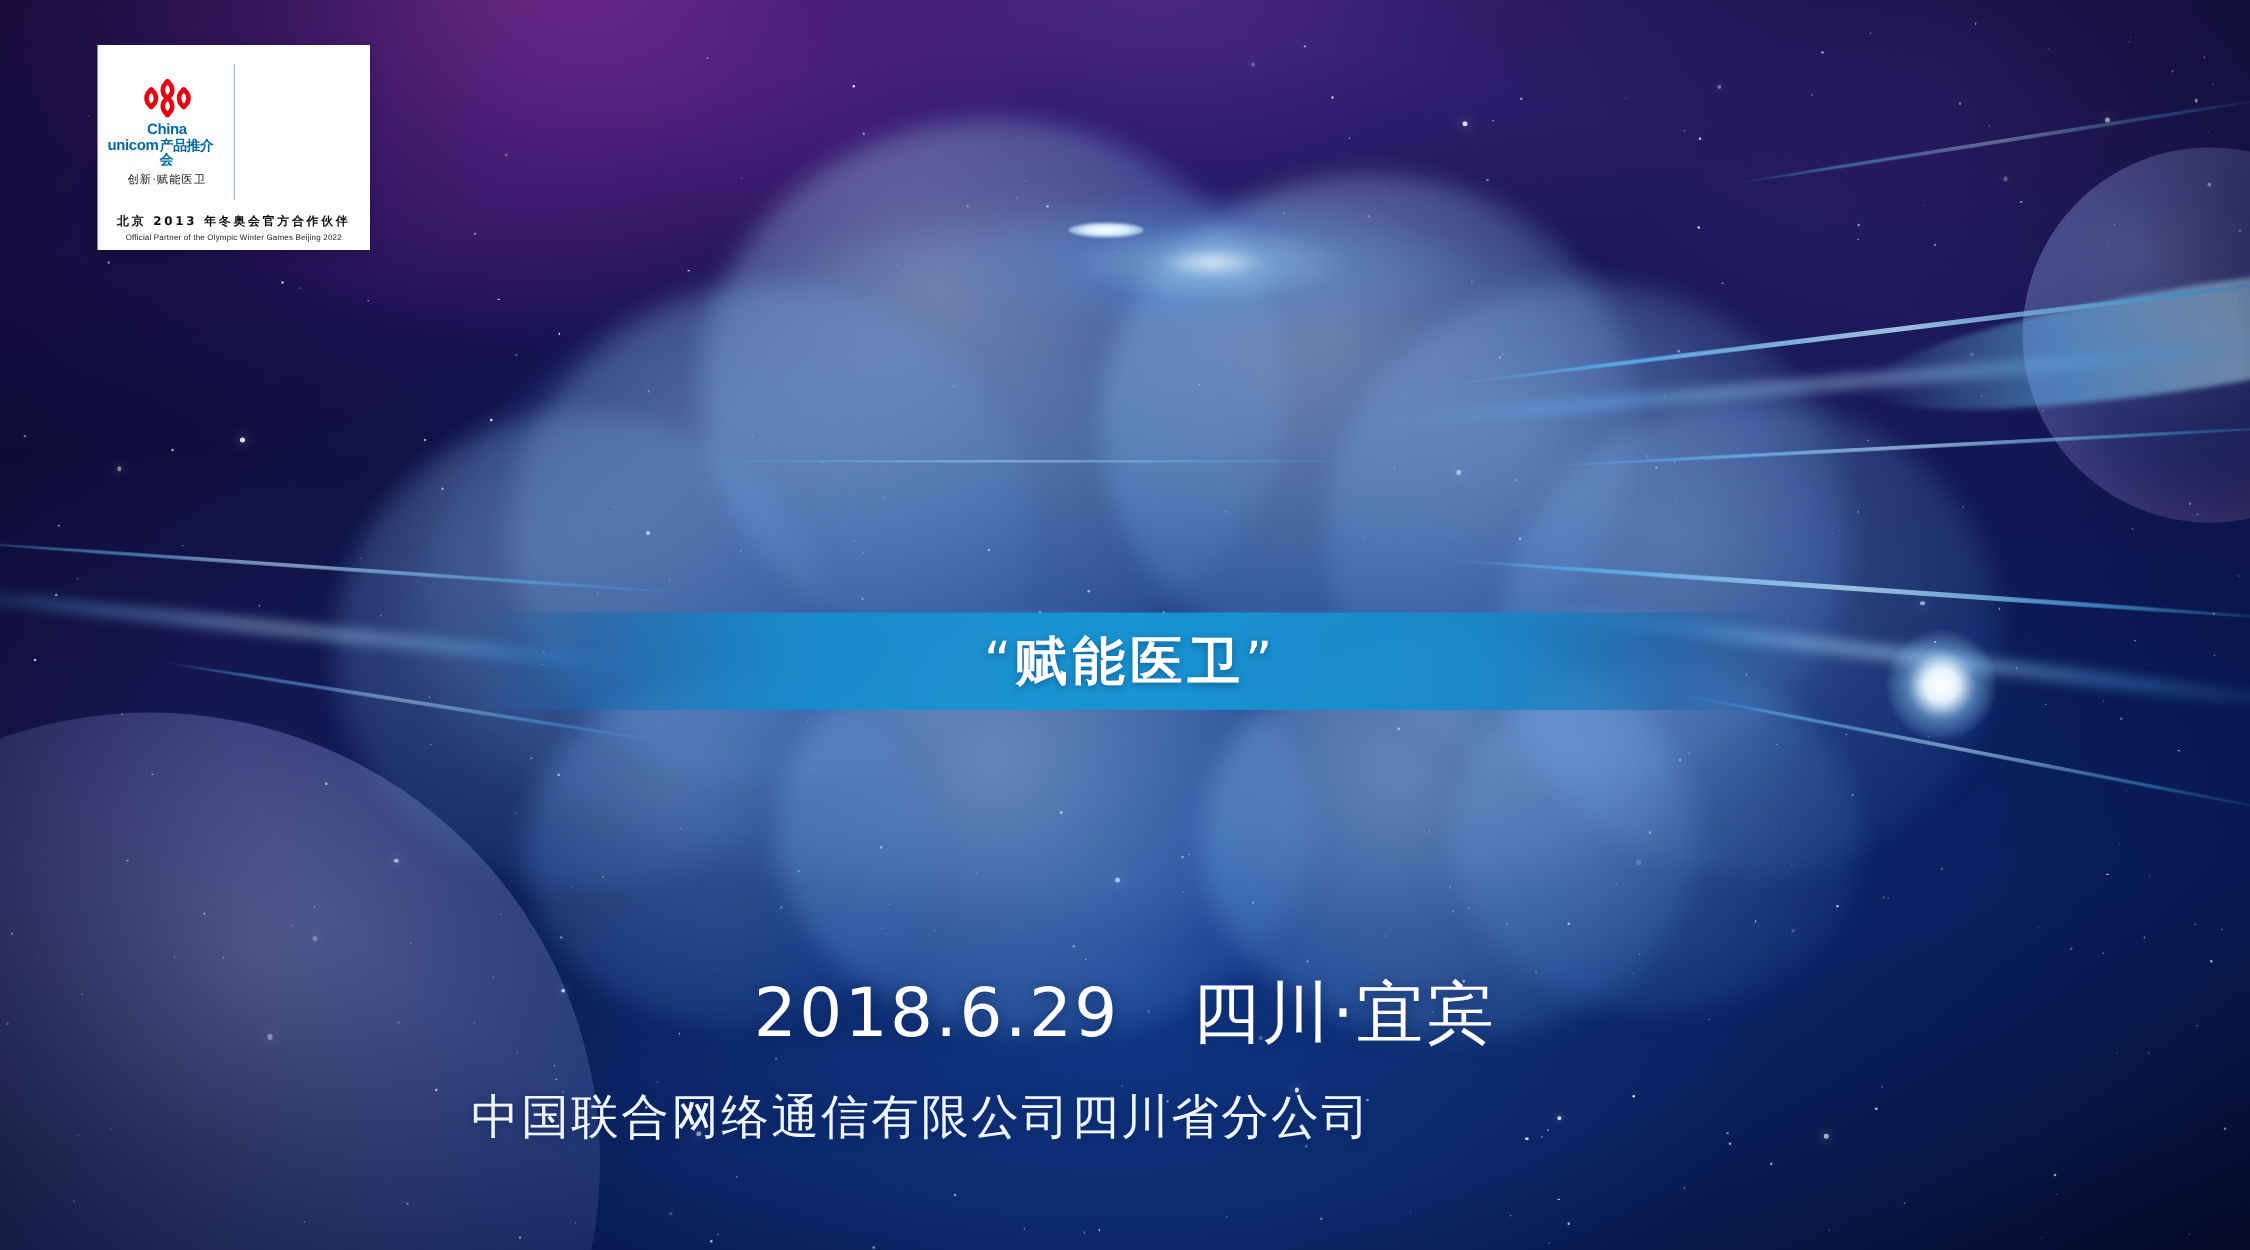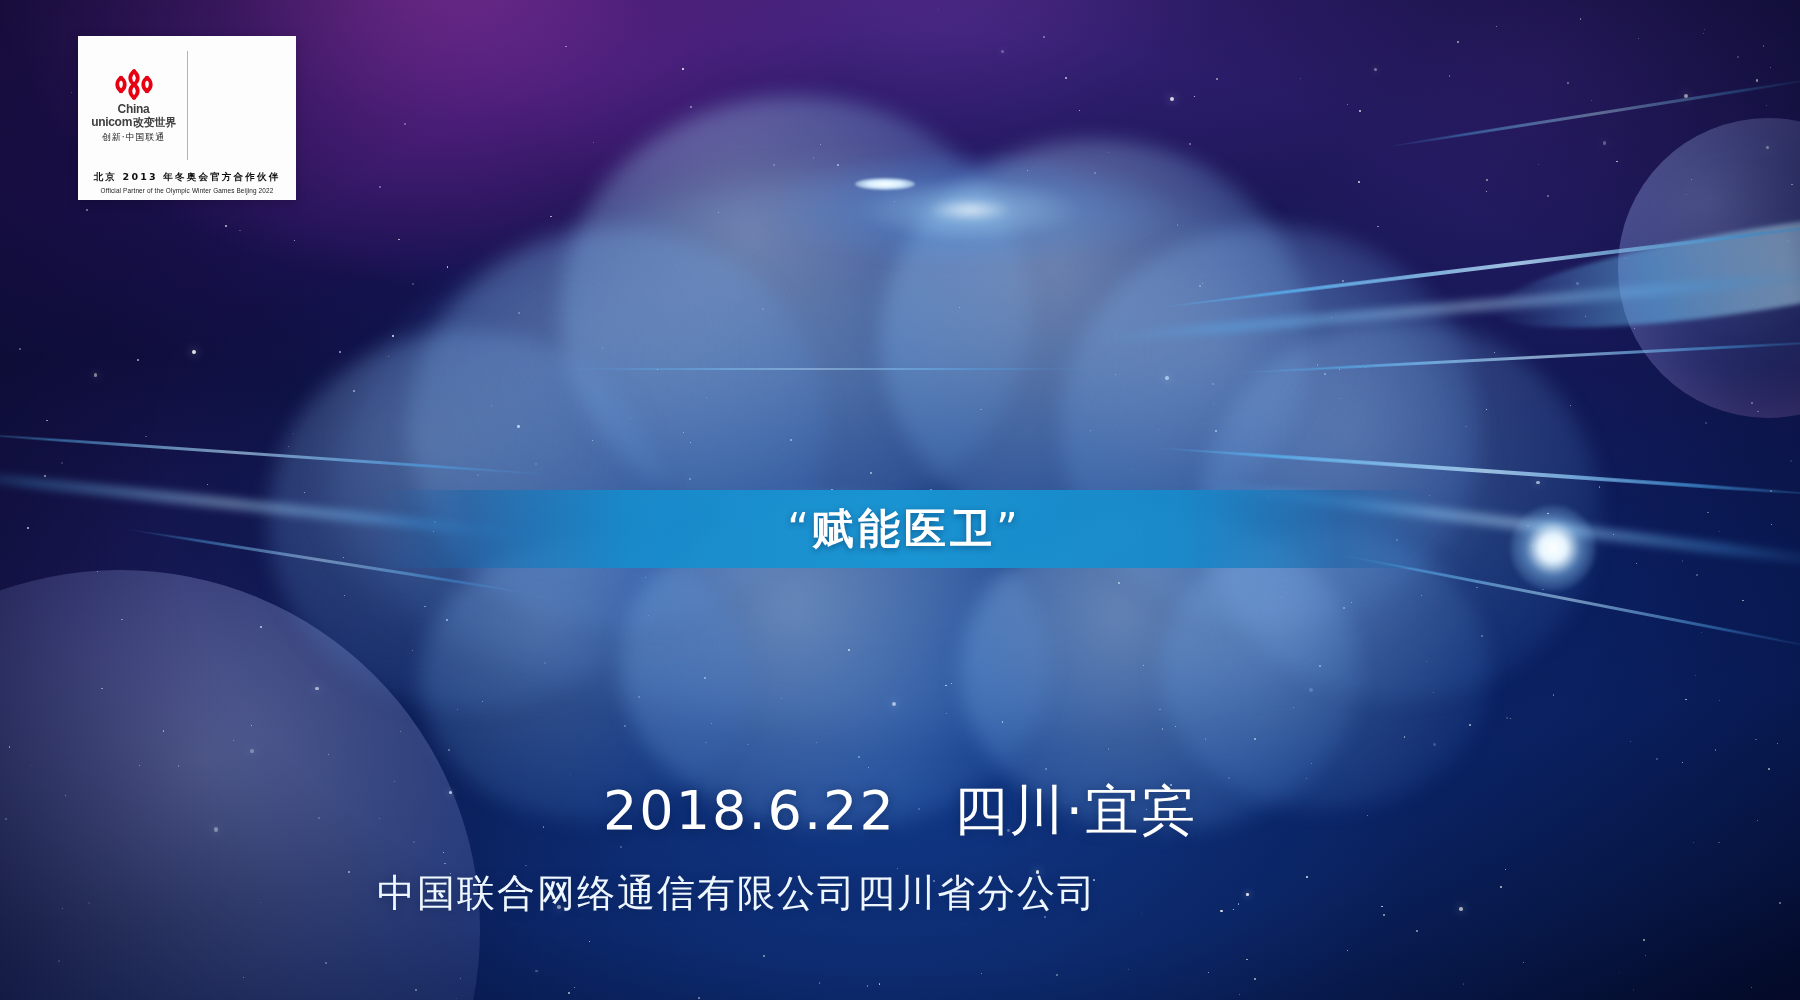--- a/index.html
+++ b/index.html
@@ -120,21 +120,21 @@
   }
   .logo-divider{ width:1px; align-self:stretch; background:#9fb8d6; margin:6px 0; }
   .logo-right{
     width:50%; display:flex; flex-direction:column;
     align-items:center; justify-content:center; gap:1px;
     padding-left:6px;
   }
   .unicom-mark{ width:46px; height:34px; }
   .cu-word{
     font-family:"Liberation Sans",sans-serif;
-    font-weight:700; color:#404040; line-height:1.0;
+    font-weight:700; color:#0369a1; line-height:1.0;
     letter-spacing:-.3px;
   }
   .cu-line1{ font-size:12px; }
   .cu-line2{ font-size:12px; display:flex; align-items:baseline; gap:1px; }
   .cu-cn{ font-size:11px; font-weight:700; }
   .cu-slogan{
     font-size:9px; color:#1b1b1b; letter-spacing:.9px;
     margin-top:2px; font-family:"DejaVu Sans",sans-serif;
   }
   .bj-mark{ width:62px; height:40px; }
@@ -612,23 +612,23 @@
             <circle cx="46" cy="59" r="4.6"></circle>
             <circle cx="20" cy="20" r="4.6"></circle>
             <circle cx="20" cy="46" r="4.6"></circle>
             <circle cx="72" cy="20" r="4.6"></circle>
             <circle cx="72" cy="46" r="4.6"></circle>
           </g>
         </svg>
         <div class="cu-word cu-line1">China</div>
         <div class="cu-word cu-line2">
           <span>unicom</span>
-            <span class="cu-cn">改变世界</span>
+            <span class="cu-cn">产品推介会</span>
         </div>
-        <div class="cu-slogan">创新·中国联通</div>
+        <div class="cu-slogan">创新·赋能医卫</div>
       </div>
 
       <div class="logo-divider"></div>
 
     </div>
 
     <div class="logo-caption">
       <div class="cap-cn">北京 2013 年冬奥会官方合作伙伴</div>
       <div class="cap-en">Official Partner of the Olympic Winter Games Beijing 2022</div>
     </div>
@@ -637,18 +637,18 @@
 
   <div class="sub-bar">
     <div class="sub-text">
         <span>“</span>
         <span class="quoted">赋能医卫</span>
         <span>”</span>
     </div>
   </div>
 
   <div class="date-line">
-    <span>2018.6.22</span><span class="sep"></span><span>四川·宜宾</span>
+    <span>2018.6.29</span><span class="sep"></span><span>四川·宜宾</span>
   </div>
 
   <div class="org-line">中国联合网络通信有限公司四川省分公司</div>
 
 </div>
 
 </body></html>

